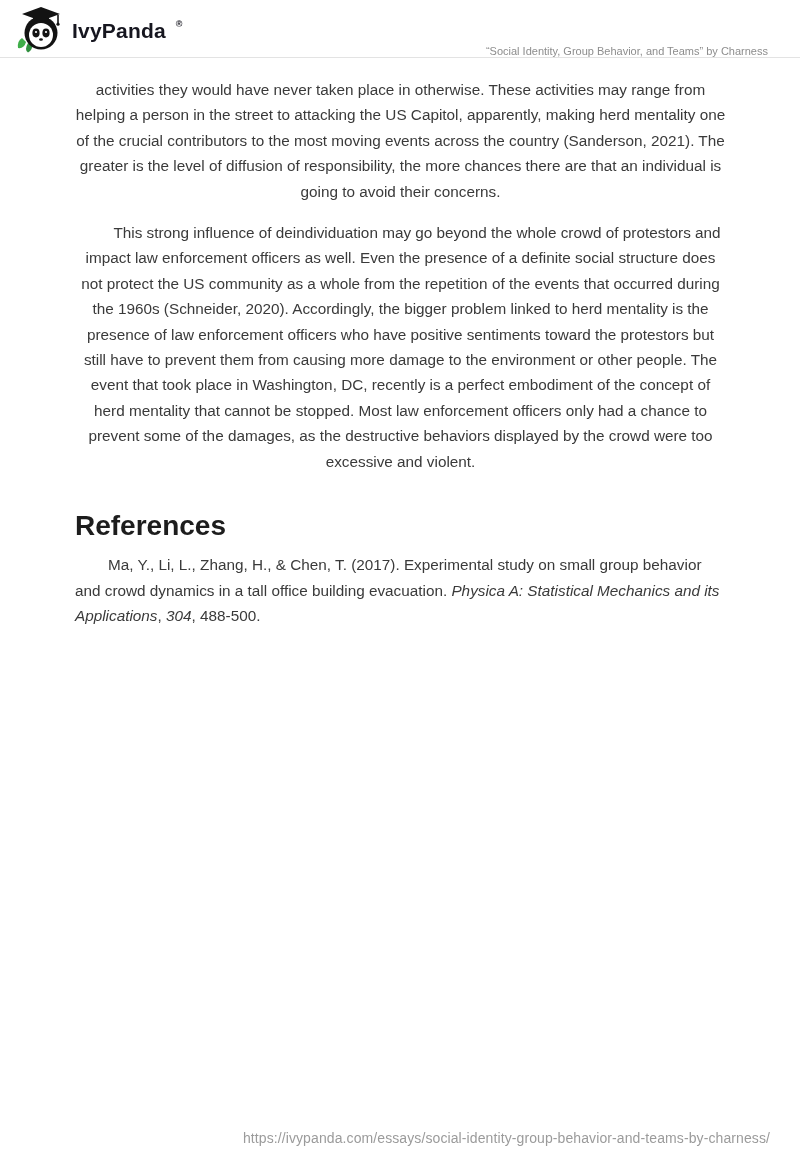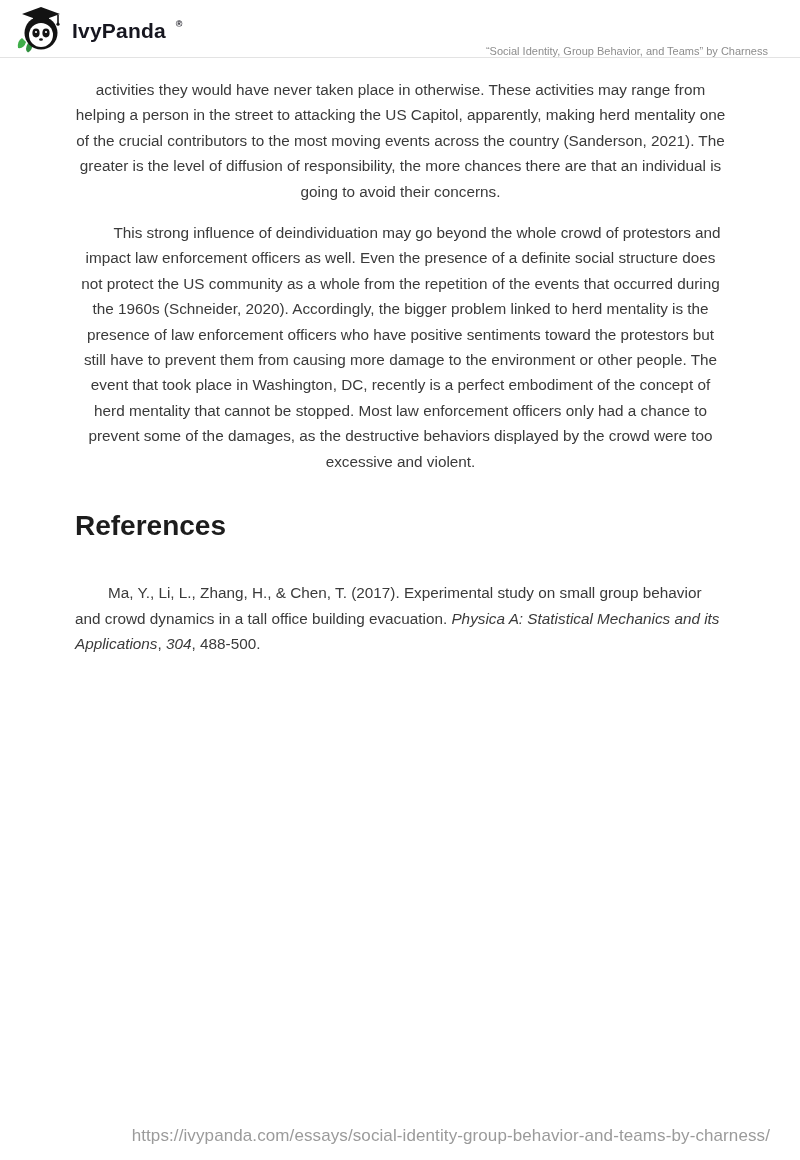--- a/index.html
+++ b/index.html
@@ -26,33 +26,33 @@
   
   .content {
     padding:19px 74px 0 75px;
     color:#3a3a3a; font-size:15.3px; line-height:25.4px;
   }
   .para { margin-bottom:16px; text-align:center; }
   .para.indent { text-indent:33px; }
 
   .refs-heading {
     font-size:28px; font-weight:bold; color:#1d1d1d;
-    margin:36px 0 38px 0; line-height:32px;
+    margin:36px 0 10px 0; line-height:32px;
   }
 
   .ref { margin-bottom:16px; text-indent:33px; }
   .i { font-style:italic; }
   .ref-link {
     color:#2a6fc9; font-style:italic; text-decoration:underline; cursor:pointer;
   }
 
   
   .footer-url {
     position:absolute; right:30px; bottom:14px;
-    font-size:17px; color:#9b9b9b; letter-spacing:0.1px;
+    font-size:14px; color:#9b9b9b; letter-spacing:0.1px;
   }
 </style>
 </head>
 <body>
 
 <div class="page">
 
   <header class="header">
     <div class="brand">
       <span>

